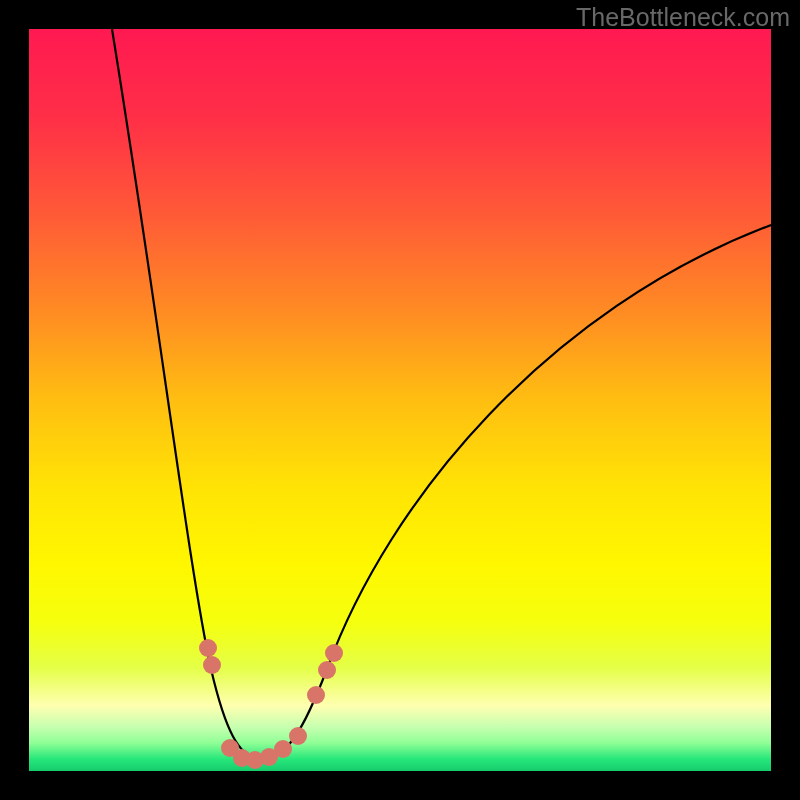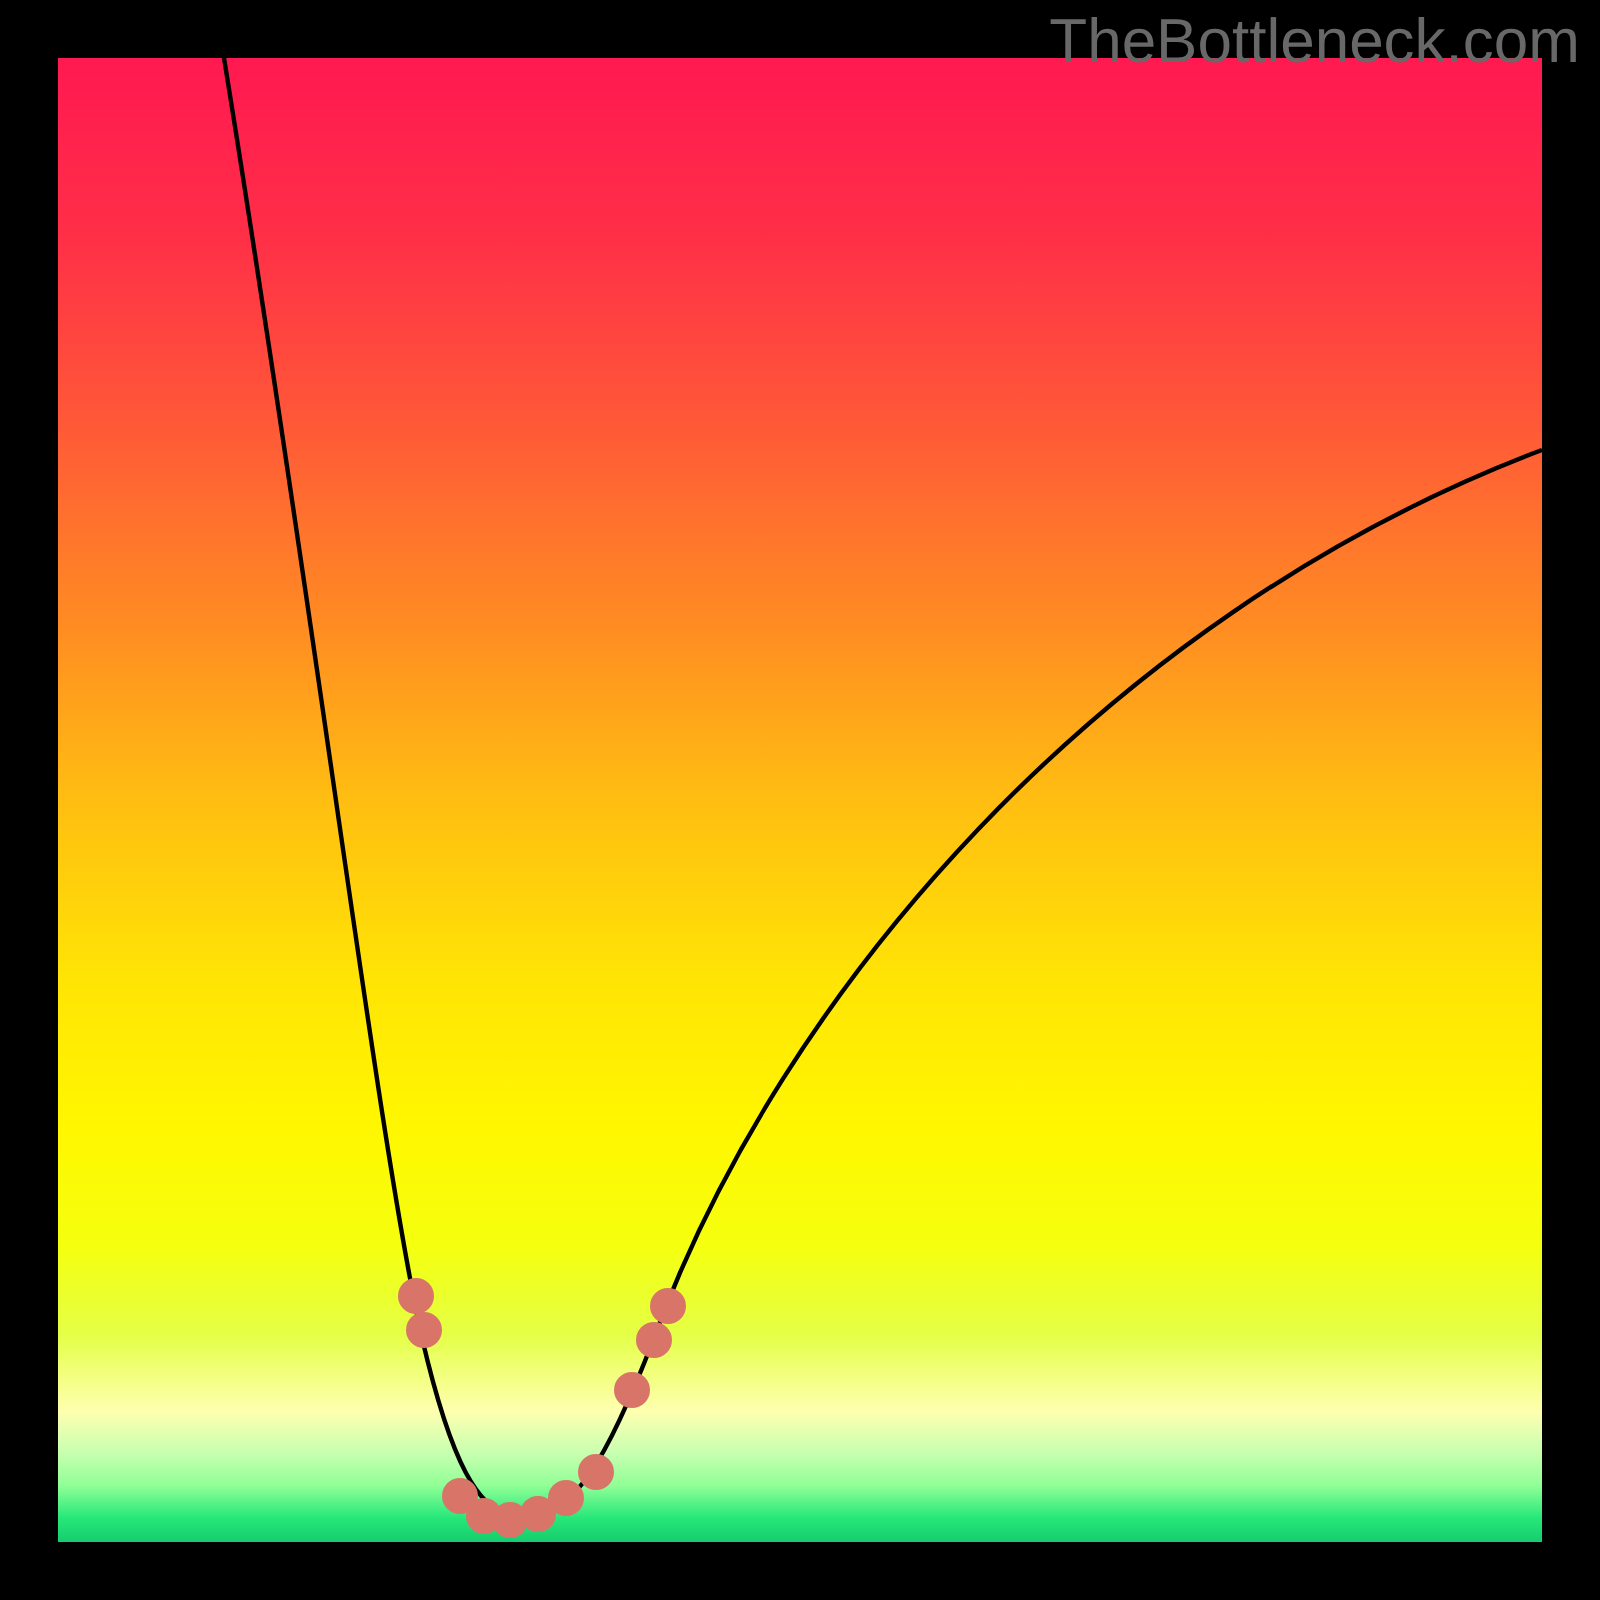--- a/index.html
+++ b/index.html
@@ -28,21 +28,21 @@
   .curve {
     position: absolute;
     left: 0;
     top: 0;
   }
   .watermark {
     position: absolute;
     top: 3px;
     right: 10px;
     font-family: Arial, Helvetica, sans-serif;
-    font-size: 31px;
+    font-size: 25px;
     color: #686868;
     letter-spacing: 0px;
   }
   .dot {
     position: absolute;
     width: 18px;
     height: 18px;
     border-radius: 50%;
     background: #d87568;
     transform: translate(-50%, -50%);

